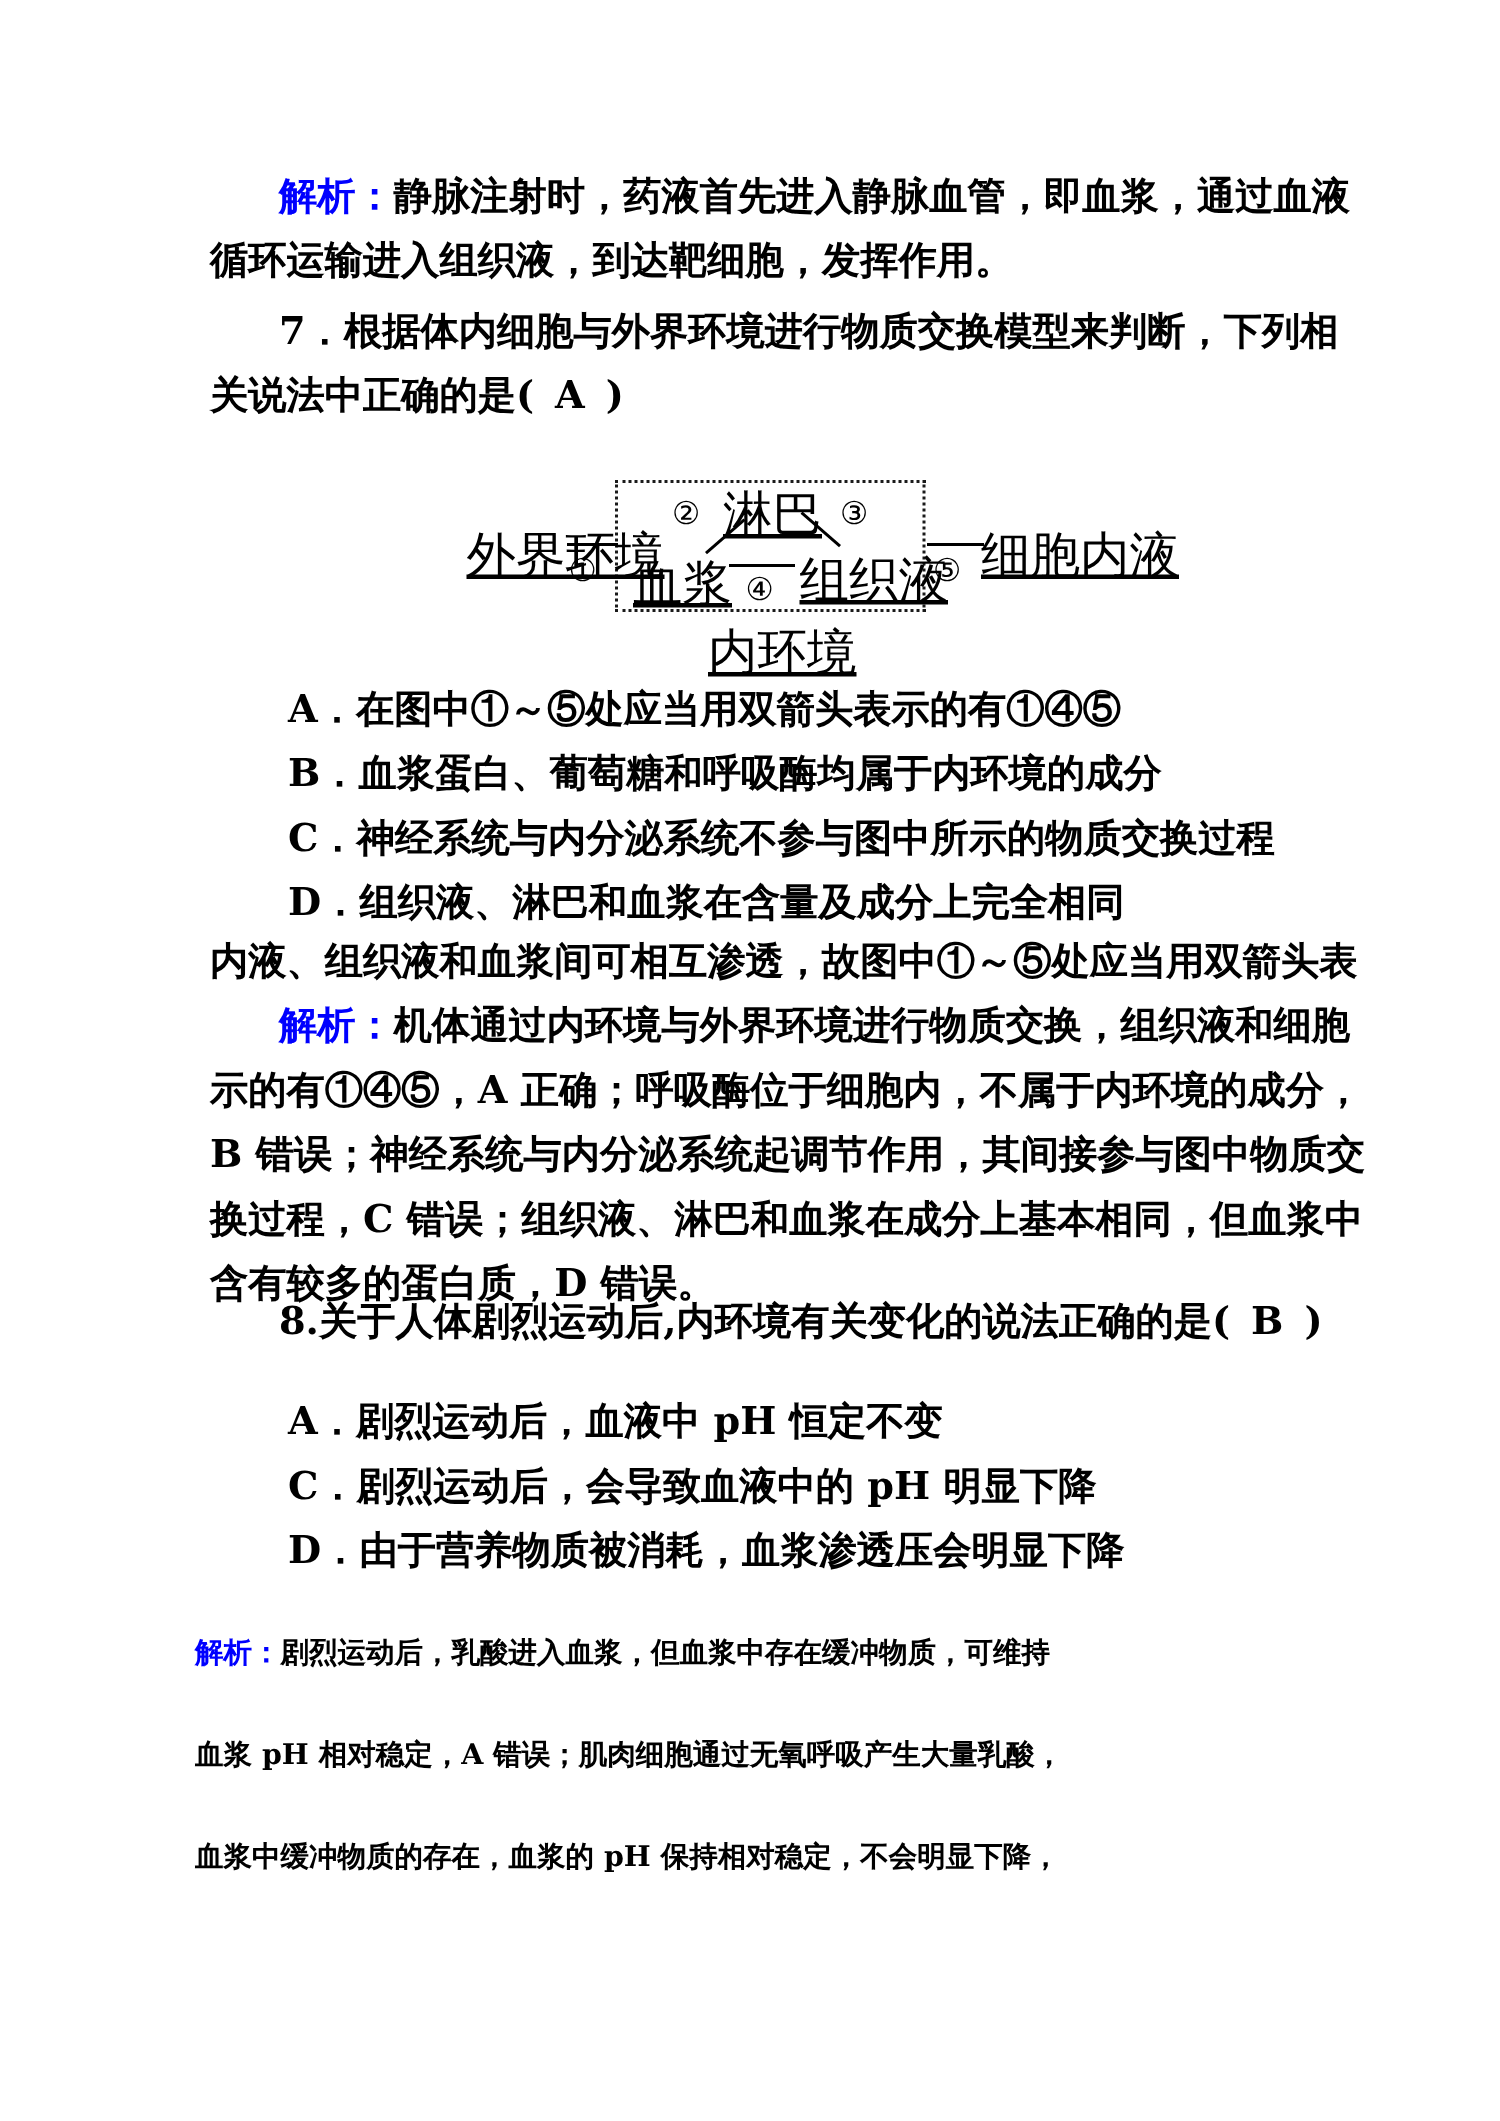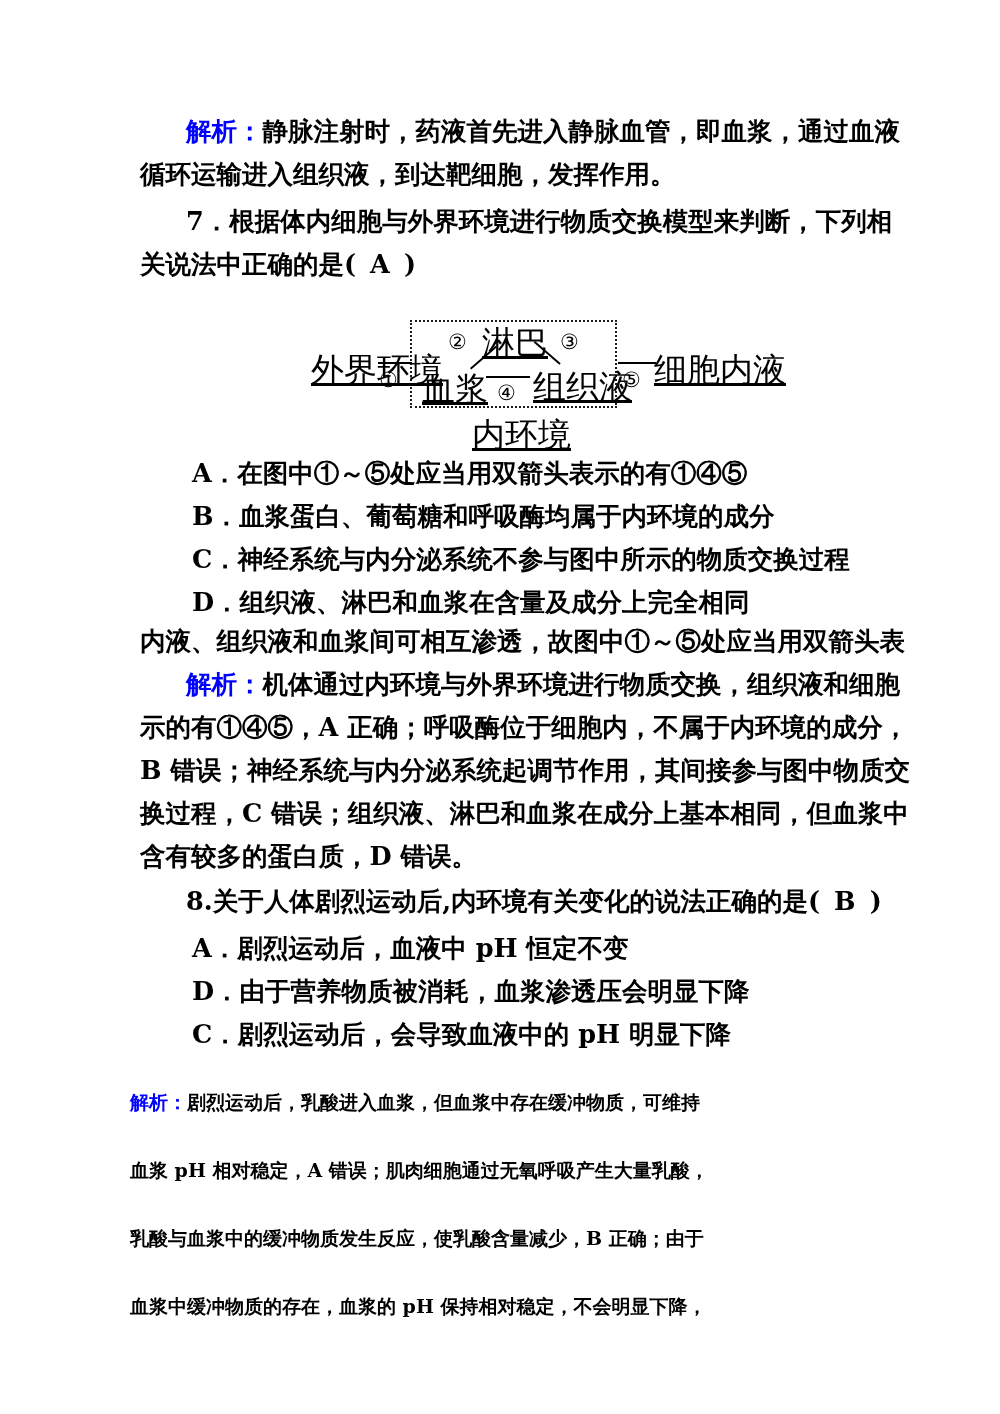--- a/index.html
+++ b/index.html
@@ -183,30 +183,29 @@
 
   <div class="block" style="top:620px;">
     <div class="q-line">内液、组织液和血浆间可相互渗透，故图中①～⑤处应当用双箭头表</div>
     <div class="q-line indent"><span class="jiexi">解析：</span><span>机体通过内环境与外界环境进行物质交换，组织液和细胞</span></div>
     <div class="q-line">示的有①④⑤，A 正确；呼吸酶位于细胞内，不属于内环境的成分，</div>
     <div class="q-line">B 错误；神经系统与内分泌系统起调节作用，其间接参与图中物质交</div>
     <div class="q-line">换过程，C 错误；组织液、淋巴和血浆在成分上基本相同，但血浆中</div>
     <div class="q-line">含有较多的蛋白质，D 错误。</div>
   </div>
 
-  <div class="block" style="top:880px;">
+  <div class="block" style="top:860px;">
     <div class="q-line indent"><span class="latin">8.</span><span>关于人体剧烈运动后,内环境有关变化的说法正确的是(</span><span class="ans">B</span><span class="latin">)</span></div>
   </div>
 
   <div class="block" style="top:903px;margin-top:24px;">
     <div class="q-line indent-opt">A．剧烈运动后，血液中 pH 恒定不变</div>
+    <div class="q-line indent-opt">C．剧烈运动后，会导致血液中的 pH 明显下降</div>
     <div class="q-line indent-opt">D．由于营养物质被消耗，血浆渗透压会明显下降</div>
-    <div class="q-line indent-opt">C．剧烈运动后，会导致血液中的 pH 明显下降</div>
   </div>
 
   <div class="block block-loose" style="top:1068px; left:130px; width:745px;">
     <div class="line"><span class="jiexi">解析：</span><span>剧烈运动后，乳酸进入血浆，但血浆中存在缓冲物质，可维持</span></div>
     <div class="line">血浆 pH 相对稳定，A 错误；肌肉细胞通过无氧呼吸产生大量乳酸，</div>
-    <div class="line">乳酸与血浆中的缓冲物质发生反应，使乳酸含量减少，B 正确；由于</div>
     <div class="line">血浆中缓冲物质的存在，血浆的 pH 保持相对稳定，不会明显下降，</div>
   </div>
 
 </div>
 
 </body></html>

